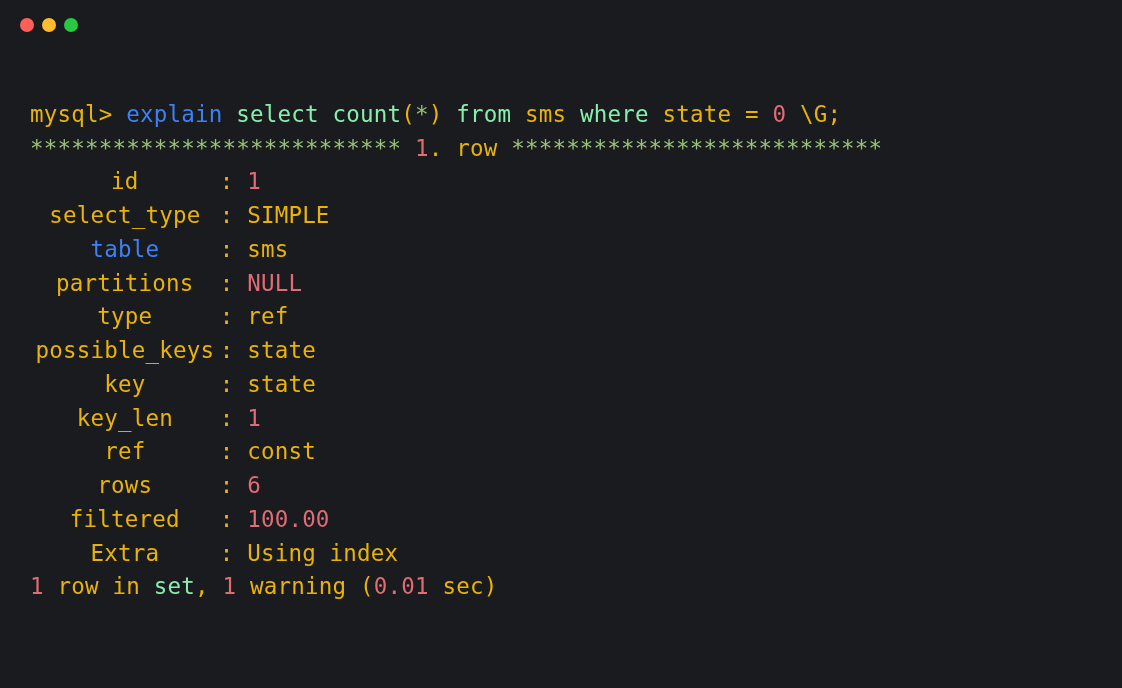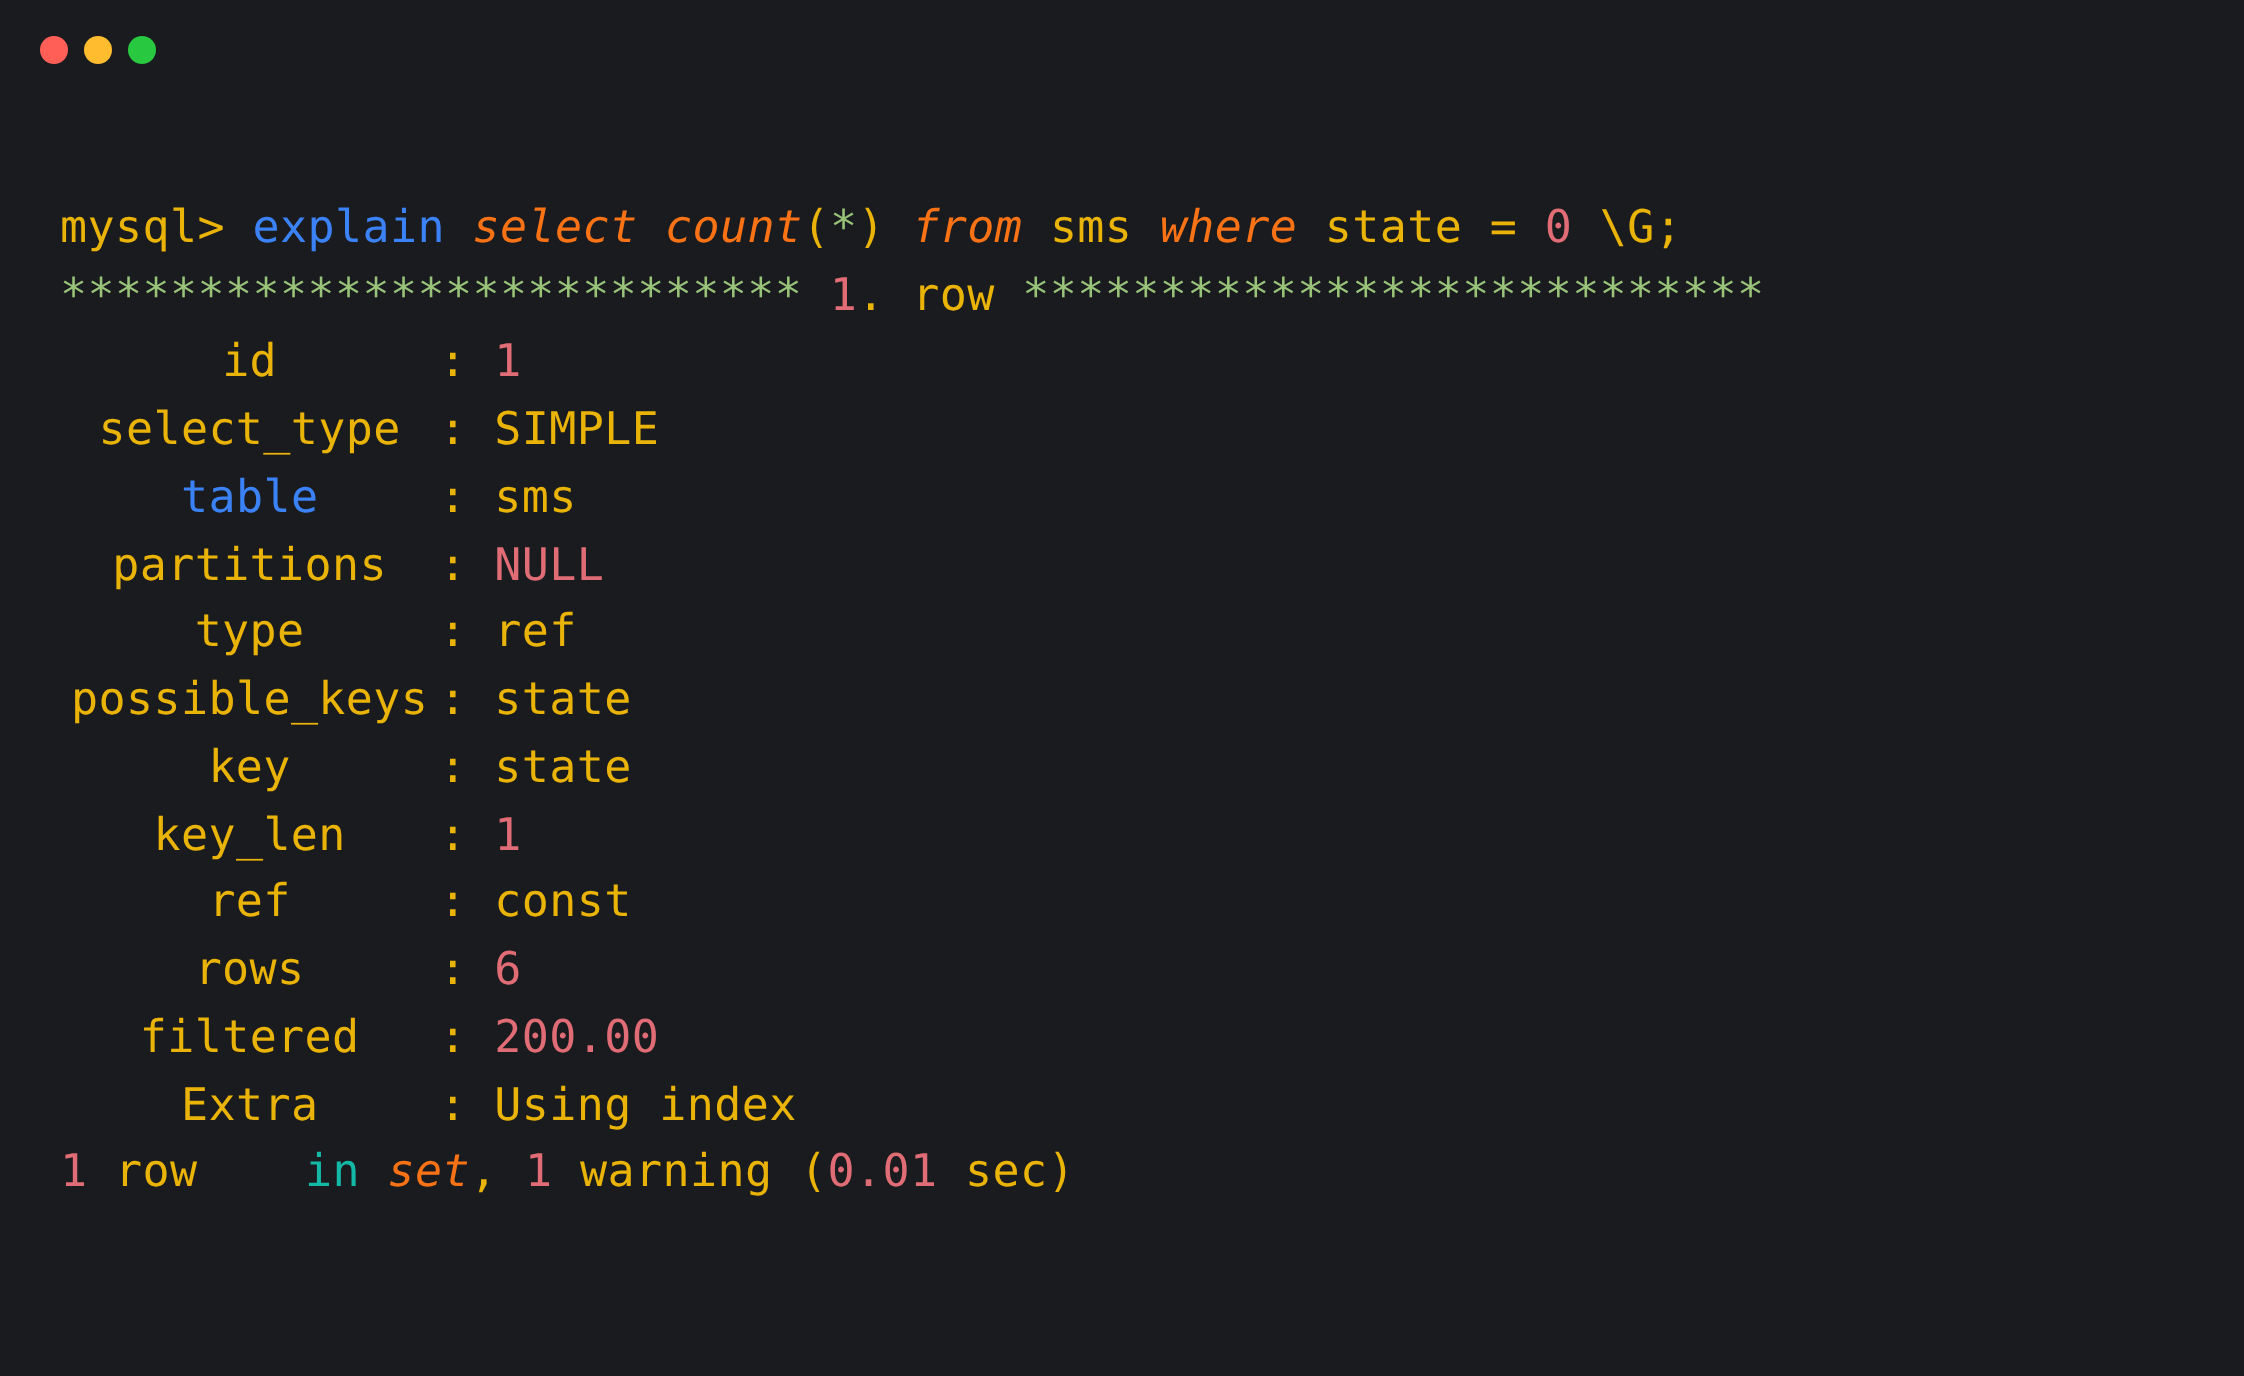--- a/index.html
+++ b/index.html
@@ -32,24 +32,24 @@
     .tl-red { background: #ff5f57; }
     .tl-yellow { background: #febc2e; }
     .tl-green { background: #28c840; }
     .terminal-content {
       padding: 22px 30px 0 30px;
       white-space: pre;
       letter-spacing: 0.2px;
     }
     .c-white { color: #eab308; }
     .c-yellow { color: #3b82f6; }
-    .c-blue { color: #f97316; font-style: italic; }
+    .c-blue { color: #86efac; }
     .c-green { color: #98c379; }
     .c-red { color: #e06c75; }
-    .c-teal { color: #14b8a6; margin-left: 40px; }
+    .c-teal { color: #eab308; }
     .row-label {
       display: inline-block;
       width: 14ch;
       text-align: center;
     }
   </style>
 </head>
 <body>
 
 <div class="titlebar">
@@ -64,16 +64,16 @@
 <span><span class="row-label c-white">id</span><span class="c-white">: </span><span class="c-red">1</span></span>
 <span><span class="row-label c-white">select_type</span><span class="c-white">: </span><span class="c-white">SIMPLE</span></span>
 <span><span class="row-label c-yellow">table</span><span class="c-white">: </span><span class="c-white">sms</span></span>
 <span><span class="row-label c-white">partitions</span><span class="c-white">: </span><span class="c-red">NULL</span></span>
 <span><span class="row-label c-white">type</span><span class="c-white">: </span><span class="c-white">ref</span></span>
 <span><span class="row-label c-white">possible_keys</span><span class="c-white">: </span><span class="c-white">state</span></span>
 <span><span class="row-label c-white">key</span><span class="c-white">: </span><span class="c-white">state</span></span>
 <span><span class="row-label c-white">key_len</span><span class="c-white">: </span><span class="c-red">1</span></span>
 <span><span class="row-label c-white">ref</span><span class="c-white">: </span><span class="c-white">const</span></span>
 <span><span class="row-label c-white">rows</span><span class="c-white">: </span><span class="c-red">6</span></span>
-<span><span class="row-label c-white">filtered</span><span class="c-white">: </span><span class="c-red">200.00</span></span>
+<span><span class="row-label c-white">filtered</span><span class="c-white">: </span><span class="c-red">100.00</span></span>
 <span><span class="row-label c-white">Extra</span><span class="c-white">: </span><span class="c-white">Using index</span></span>
 <span><span class="c-red">1</span><span class="c-white"> row </span><span class="c-teal">in</span><span> </span><span class="c-blue">set</span><span class="c-white">, </span><span class="c-red">1</span><span class="c-white"> warning (</span><span class="c-red">0.01</span><span class="c-white"> sec)</span></span>
 </div>
 
 </body></html>

